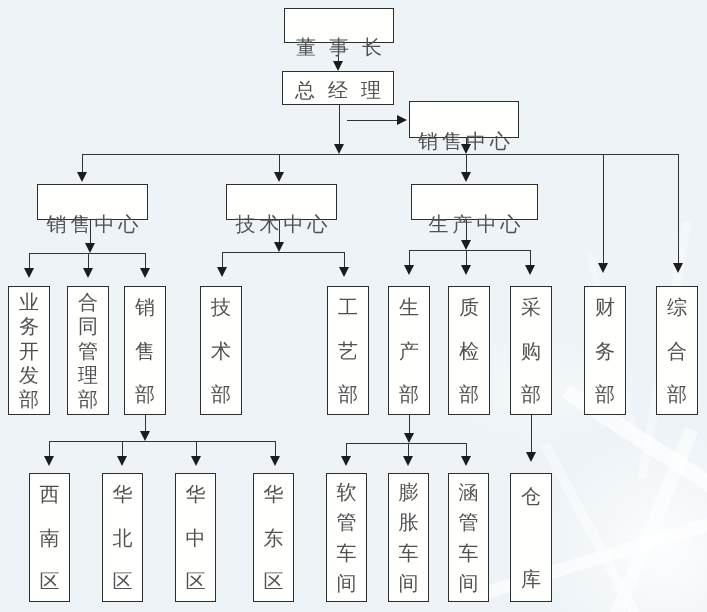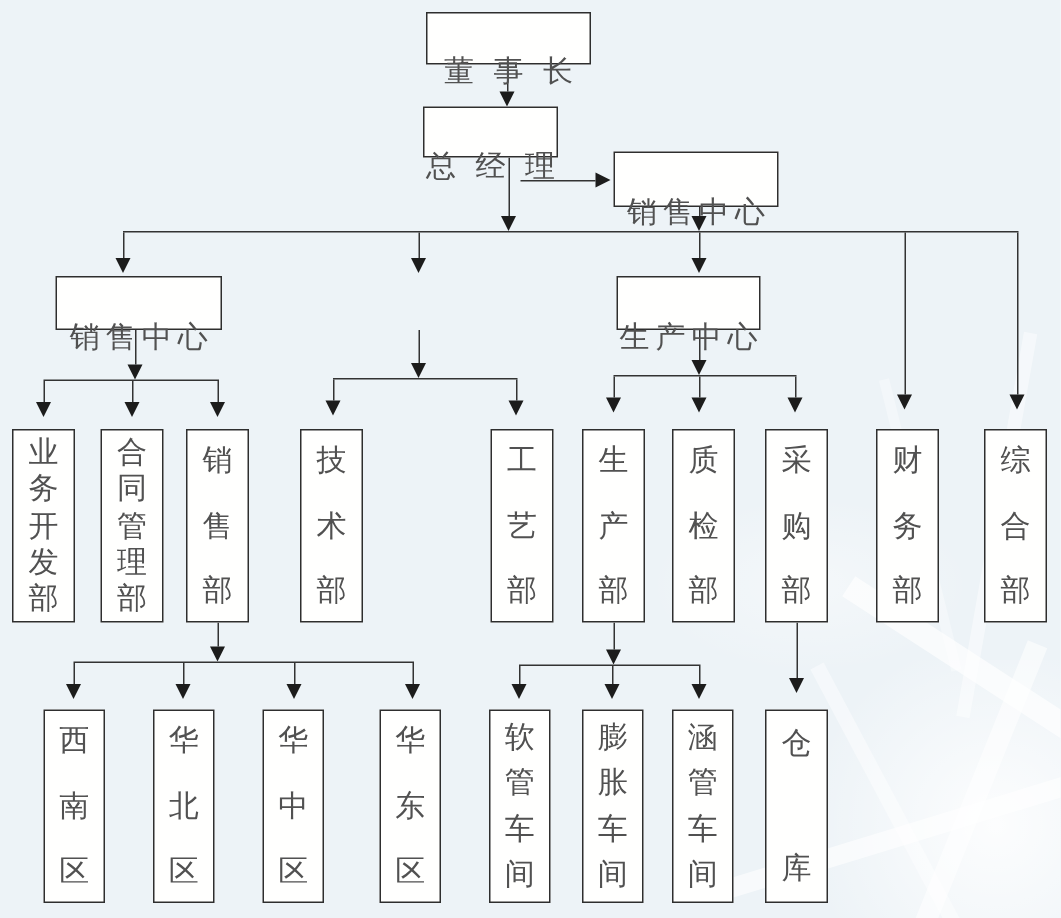--- a/index.html
+++ b/index.html
@@ -128,31 +128,34 @@
   <div class="ad" style="left:403px;top:456px;"></div>
   <div class="ln" style="left:466px;top:444px;width:1px;height:12px;"></div>
   <div class="ad" style="left:461px;top:456px;"></div>
 
   <div class="ln" style="left:531px;top:415px;width:1px;height:37px;"></div>
   <div class="ad" style="left:526px;top:452px;"></div>
 
   <div class="nd hx ls-wide" style="left:284px;top:8px;width:110px;height:35px;">
     <span class="lb">董事长</span>
   </div>
-  <div class="nd hx ls-wide" style="left:282px;top:71px;width:90px;height:34px;">
+  <div class="nd hx ls-wide" style="left:282px;top:71px;width:112px;height:34px;align-items:flex-end;">
     <span class="lb">总经理</span>
   </div>
   <div class="nd hx ls-sm" style="left:409px;top:101px;width:110px;height:37px;">
     <span class="lb">销售中心</span>
   </div>
 
   <div class="nd hx ls-sm" style="left:37px;top:184px;width:111px;height:36px;text-align:right;">
     <span class="lb">销售中心</span>
   </div>
-  <div class="nd hx ls-sm" style="left:411px;top:184px;width:96px;height:36px;">
+  <div class="nd hx ls-sm" style="left:226px;top:184px;width:111px;height:36px;">
+    <span class="lb">技术中心</span>
+  </div>
+  <div class="nd hx ls-sm" style="left:411px;top:184px;width:127px;height:36px;">
     <span class="lb">生产中心</span>
   </div>
 
   <div class="nd vx p5" style="left:8px;top:286px;width:42px;height:129px;">
       <span class="vch">业</span>
       <span class="vch">务</span>
       <span class="vch">开</span>
       <span class="vch">发</span>
       <span class="vch">部</span>
     </div>

